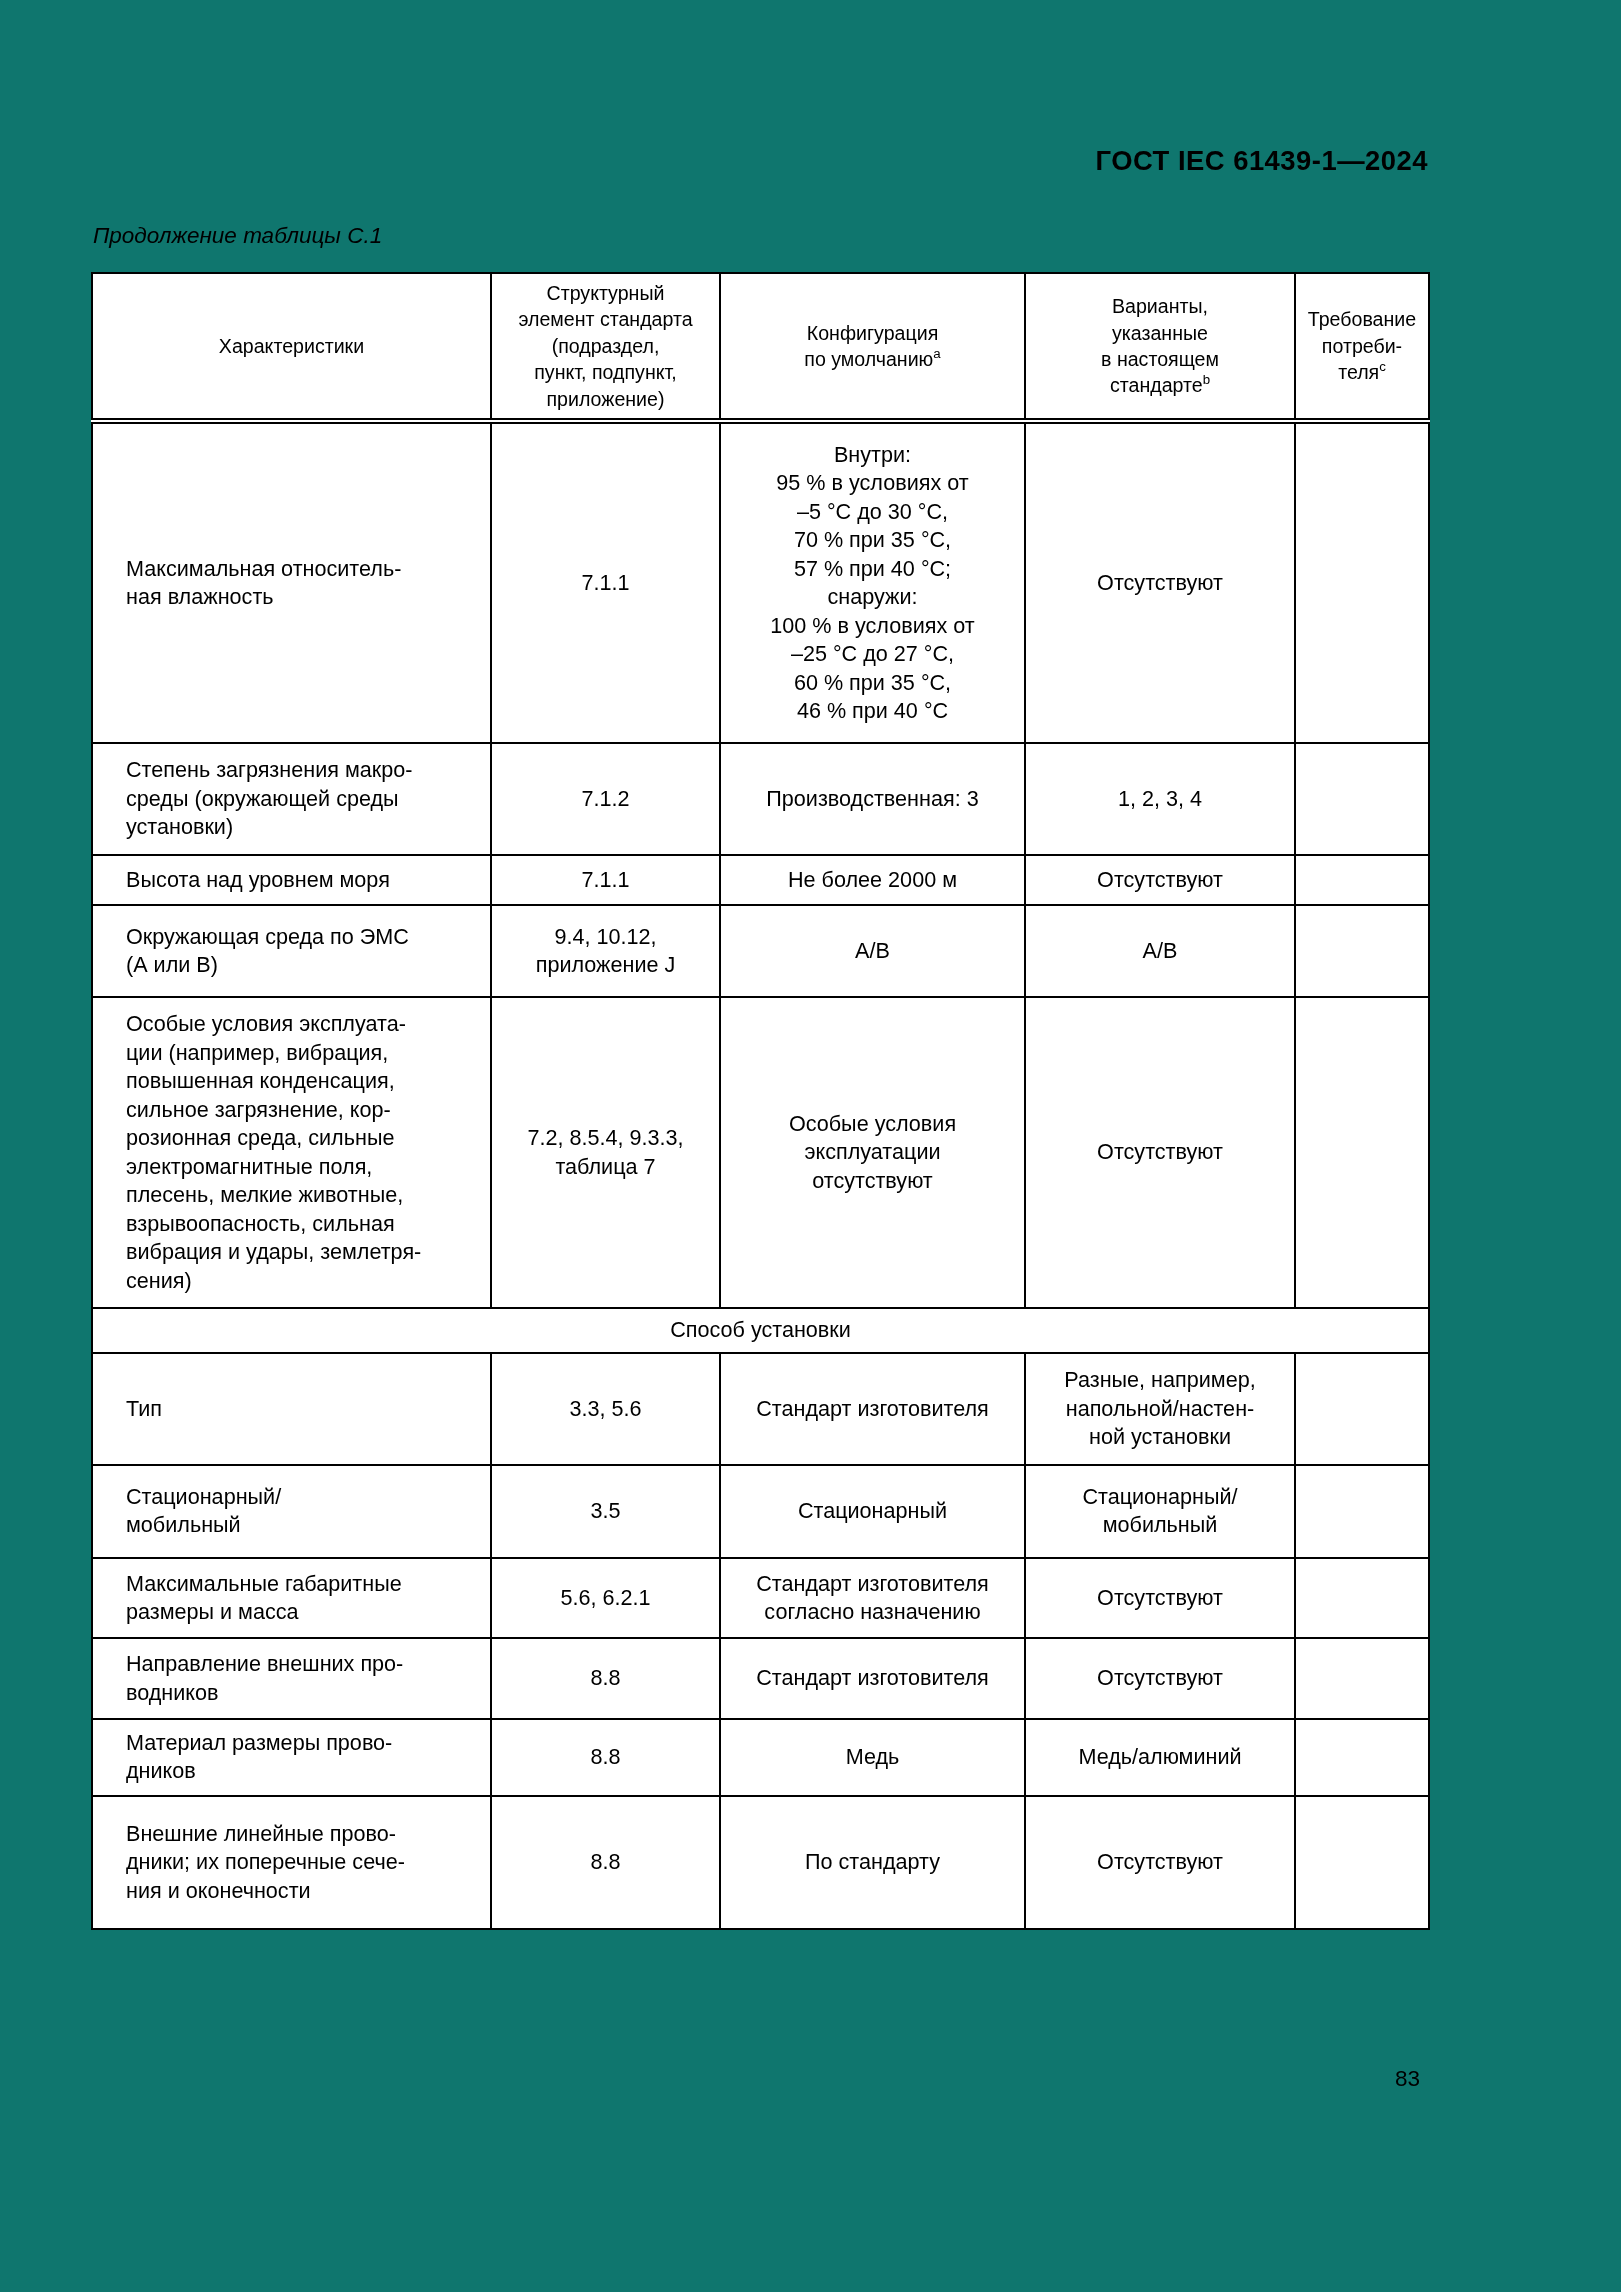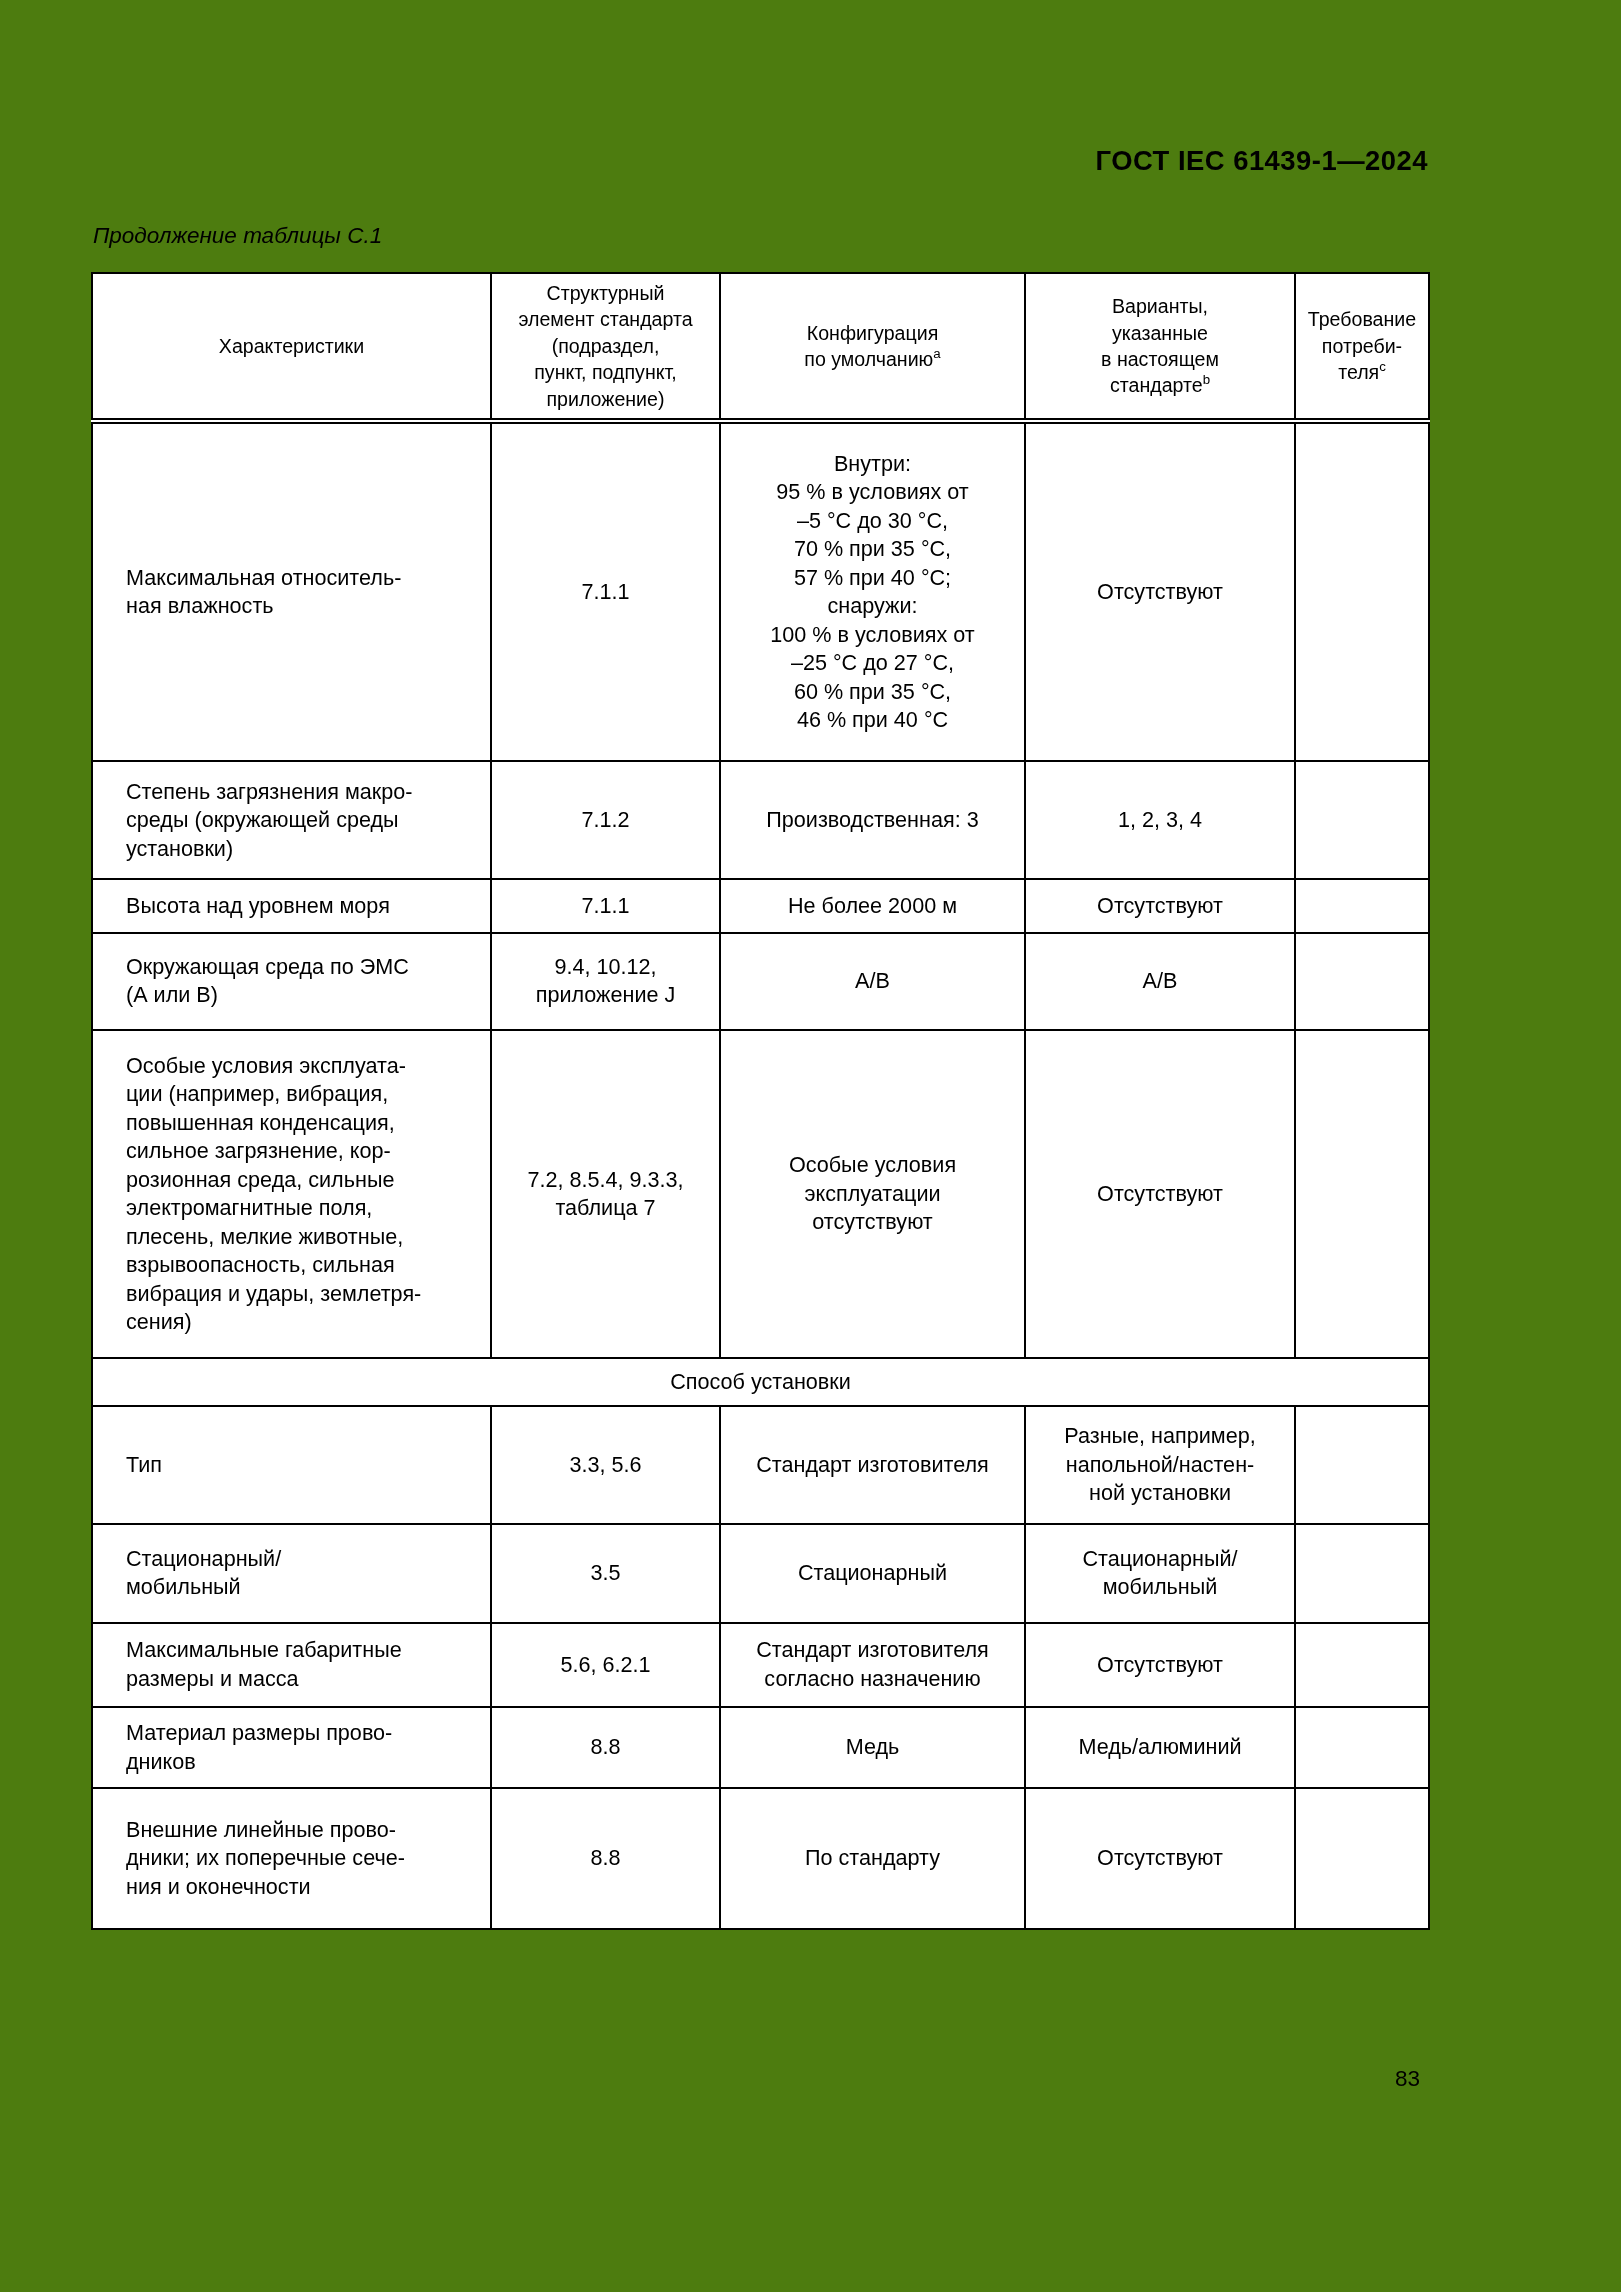--- a/index.html
+++ b/index.html
@@ -3,21 +3,21 @@
 <meta charset="utf-8">
 <style>
   * { margin: 0; padding: 0; box-sizing: border-box; }
   html, body { background: #e8e8e8; }
   body { font-family: "Liberation Sans", "DejaVu Sans", sans-serif; color: #000; }
 
   .page {
     position: relative;
     width: 1621px;
     height: 2293px;
-    background: #4d7c0f;
+    background: #0f766e;
     margin: 0 auto;
     overflow: hidden;
   }
 
   .doc-title {
     position: absolute;
     top: 145px;
     left: 91px;
     width: 1337px;
     text-align: right;
@@ -222,20 +222,28 @@
       </tr>
       <tr style="height:78px">
         <td class="cell-characteristic">Максимальные габаритные
 размеры и масса</td>
         <td>5.6, 6.2.1</td>
         <td>Стандарт изготовителя
 согласно назначению</td>
         <td>Отсутствуют</td>
         <td></td>
       </tr>
+      <tr style="height:79px">
+        <td class="cell-characteristic">Направление внешних про-
+водников</td>
+        <td>8.8</td>
+        <td>Стандарт изготовителя</td>
+        <td>Отсутствуют</td>
+        <td></td>
+      </tr>
       <tr style="height:74px">
         <td class="cell-characteristic">Материал размеры прово-
 дников</td>
         <td>8.8</td>
         <td>Медь</td>
         <td>Медь/алюминий</td>
         <td></td>
       </tr>
       <tr style="height:130px">
         <td class="cell-characteristic">Внешние линейные прово-

